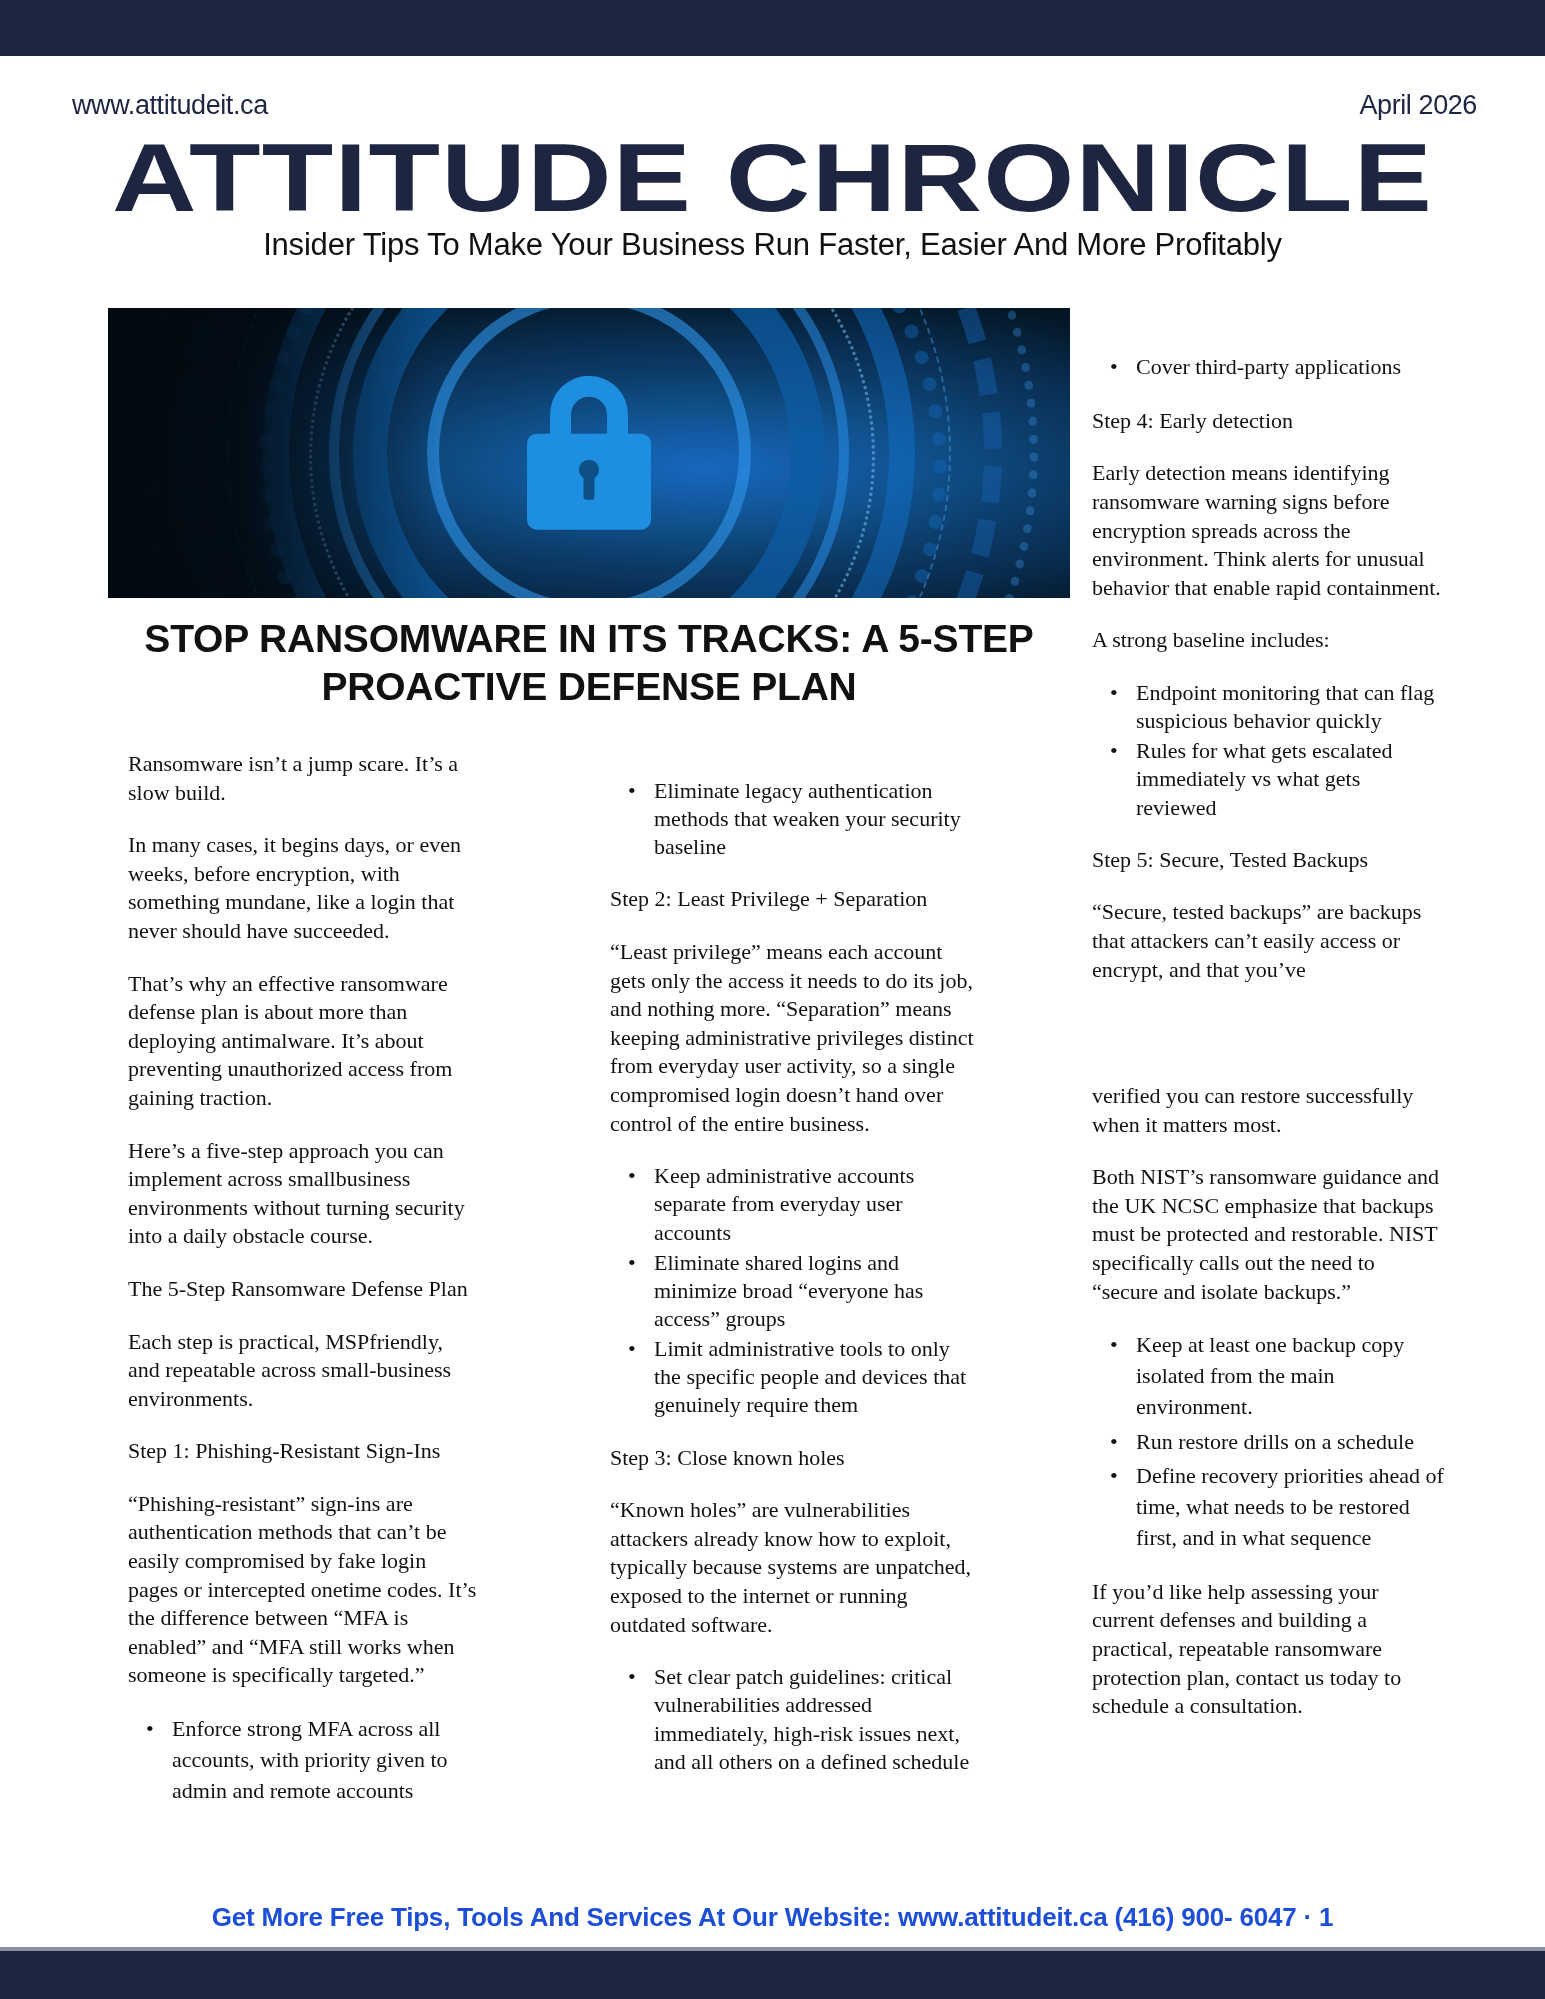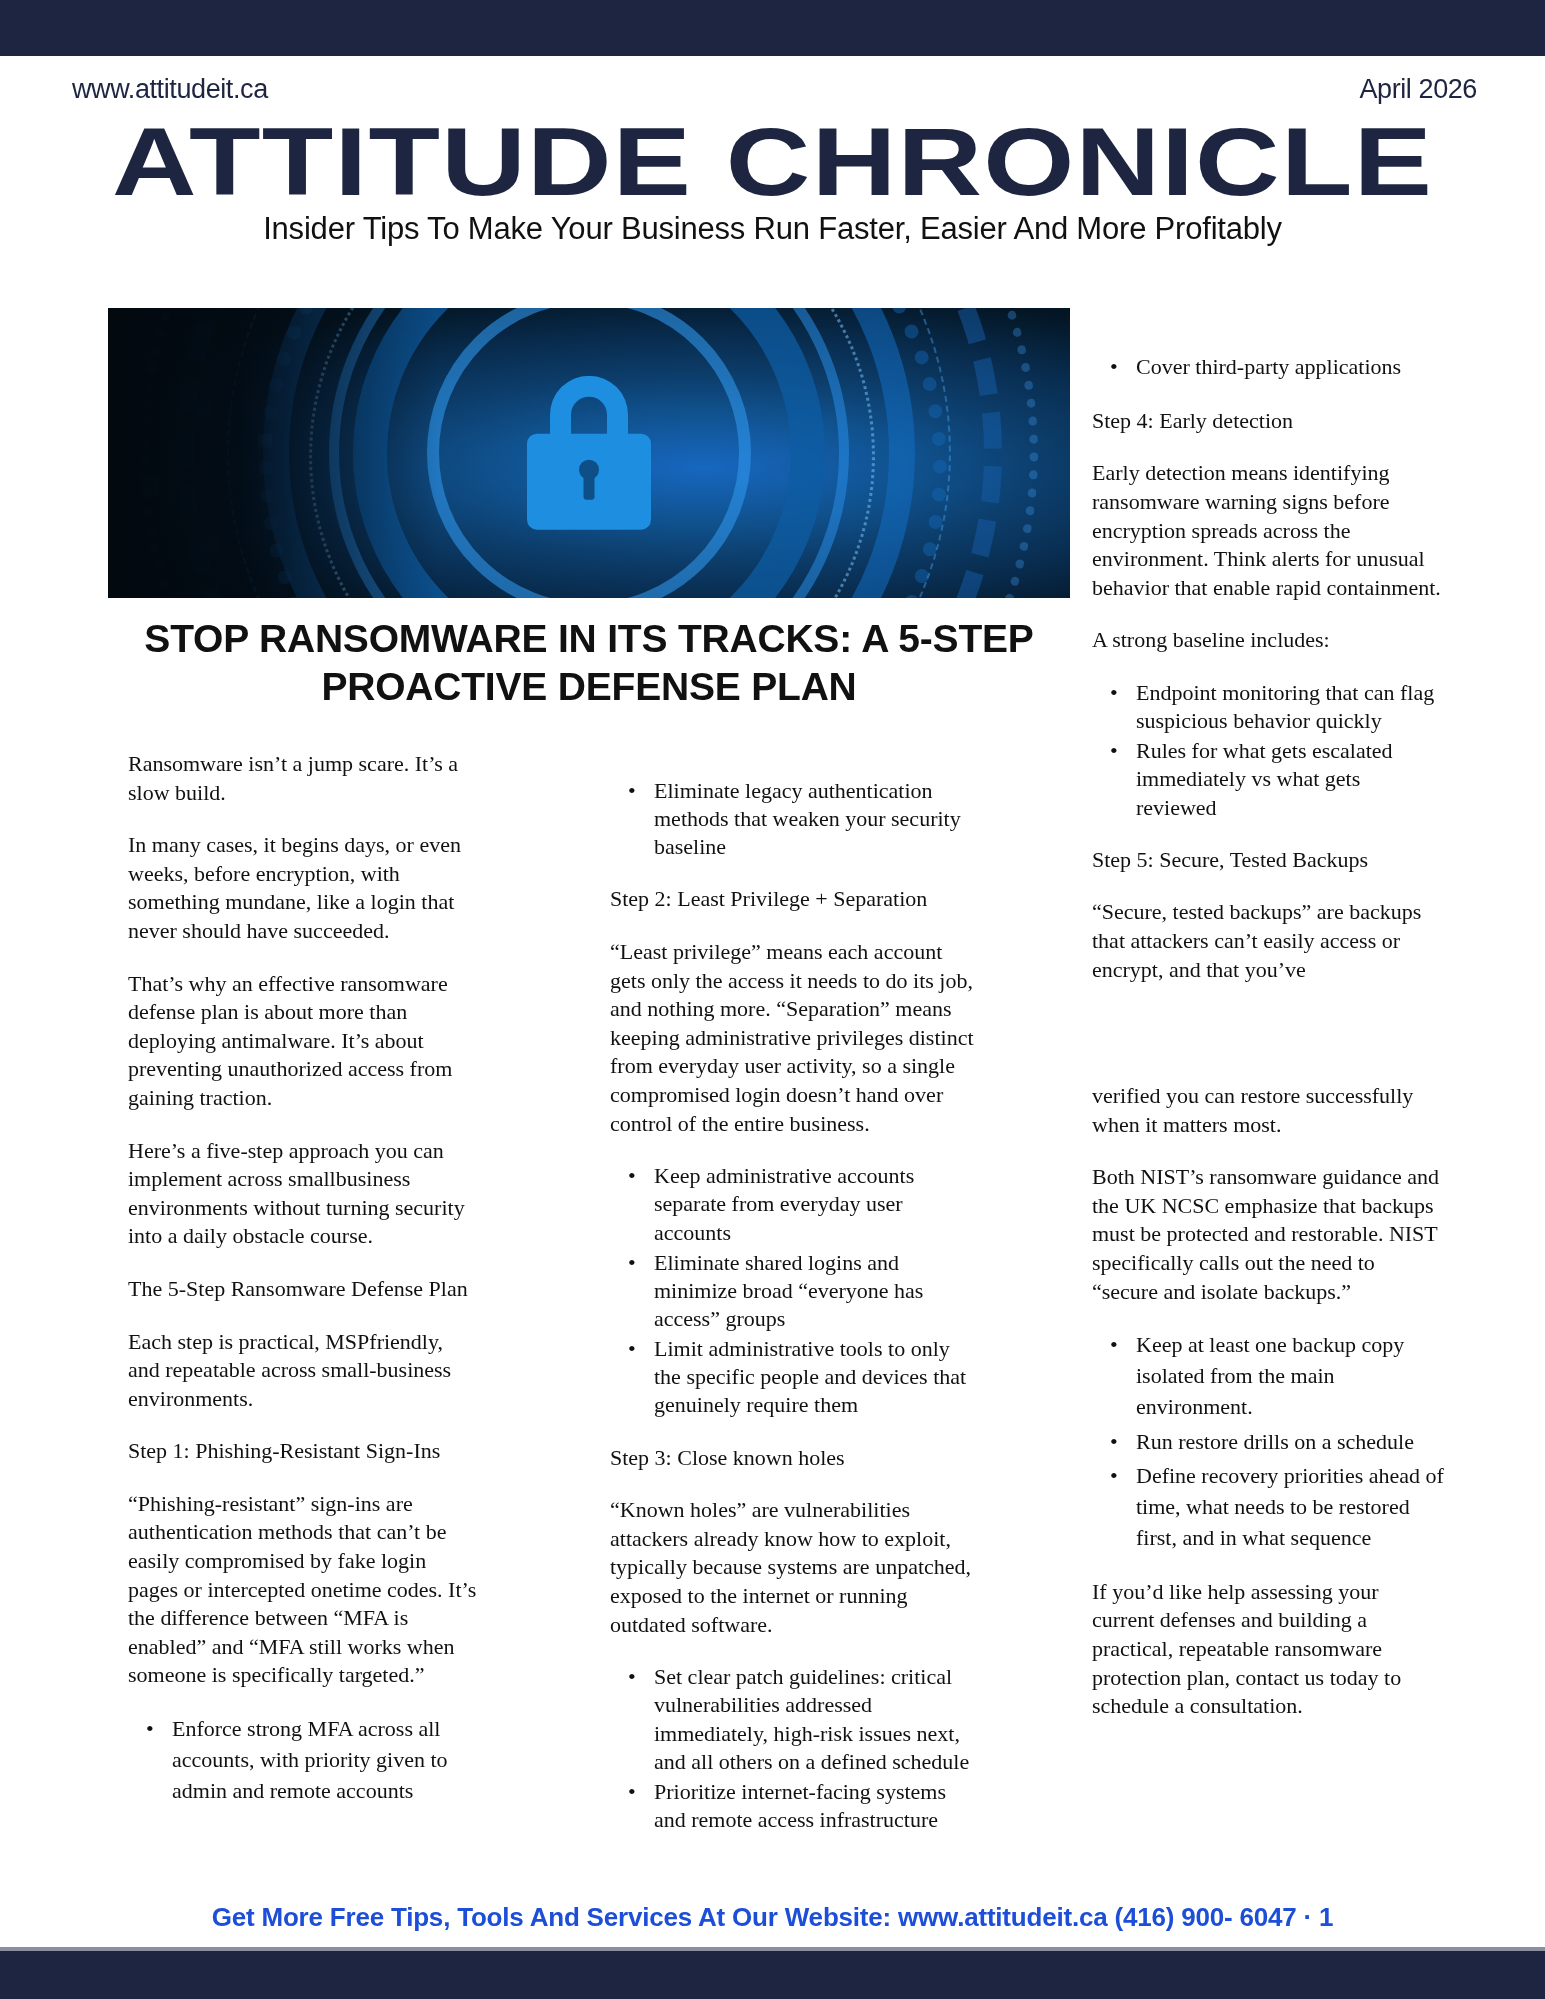--- a/index.html
+++ b/index.html
@@ -39,21 +39,21 @@
   
   .masthead {
     position: absolute;
     left: 0; top: 56px;
     width: 1545px;
   }
   .masthead-meta {
     display: flex;
     justify-content: space-between;
     align-items: baseline;
-    padding: 18px 68px 0 72px;
+    padding: 34px 68px 0 72px;
     font-family: "Liberation Sans", sans-serif;
     font-size: 27px;
     color: #1d2541;
     letter-spacing: -0.4px;
   }
   .masthead-title {
     text-align: center;
     font-family: "Liberation Sans", sans-serif;
     font-weight: bold;
     font-size: 96px;
@@ -284,21 +284,20 @@
   <p>“Least privilege” means each account gets only the access it needs to do its job, and nothing more. “Separation” means keeping administrative privileges distinct from everyday user activity, so a single compromised login doesn’t hand over control of the entire business.</p>
   <ul>
     <li>Keep administrative accounts separate from everyday user accounts</li>
     <li>Eliminate shared logins and minimize broad “everyone has access” groups</li>
     <li>Limit administrative tools to only the specific people and devices that genuinely require them</li>
   </ul>
   <p>Step 3: Close known holes</p>
   <p>“Known holes” are vulnerabilities attackers already know how to exploit, typically because systems are unpatched, exposed to the internet or running outdated software.</p>
   <ul>
     <li>Set clear patch guidelines: critical vulnerabilities addressed immediately, high-risk issues next, and all others on a defined schedule</li>
-    <li>Prioritize internet-facing systems and remote access infrastructure</li>
   </ul>
 </div>
 
 <div class="col col-3">
   <ul class="loose">
     <li>Cover third-party applications</li>
   </ul>
   <p>Step 4: Early detection</p>
   <p>Early detection means identifying ransomware warning signs before encryption spreads across the environment. Think alerts for unusual behavior that enable rapid containment.</p>
   <p>A strong baseline includes:</p>

